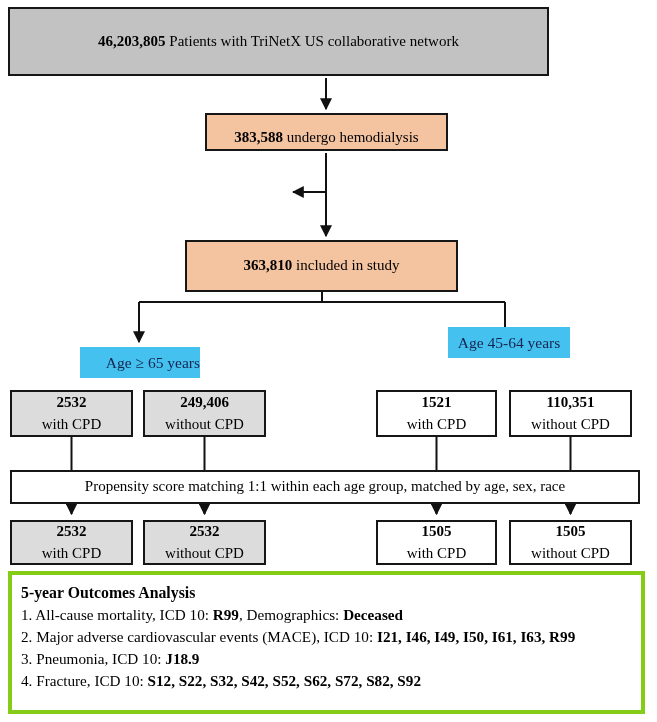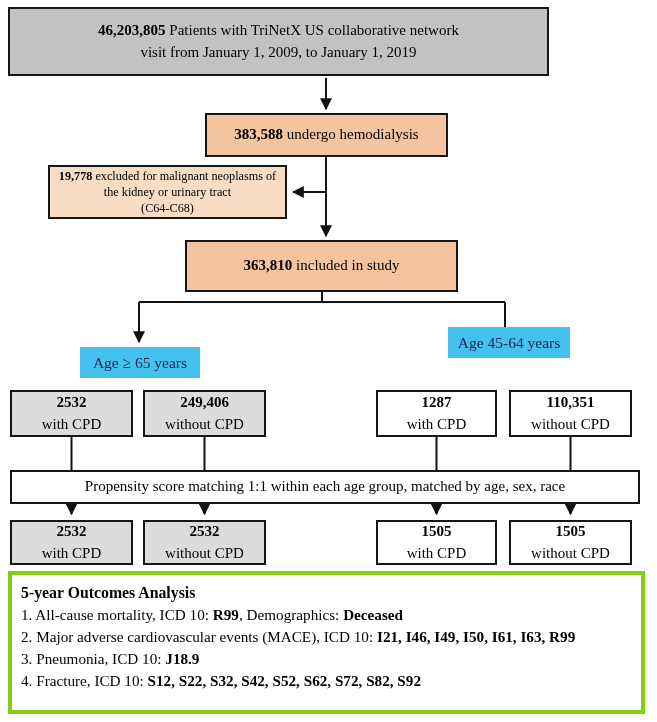--- a/index.html
+++ b/index.html
@@ -84,61 +84,53 @@
     <path d="M570.5,437 V470"></path>
     <path d="M71.5,504 V514" marker-end="url(#ah)"></path>
     <path d="M204.5,504 V514" marker-end="url(#ah)"></path>
     <path d="M436.5,504 V514" marker-end="url(#ah)"></path>
     <path d="M570.5,504 V514" marker-end="url(#ah)"></path>
   </svg>
 
   <div class="box big-gray" style="left:8px; top:7px; width:541px; height:69px;">
     <div>
       <b>46,203,805</b> <span>Patients with TriNetX US collaborative network</span><br>
-      <span>visit from January 1, 2009, to January 1, 2019</span>
     </div>
   </div>
 
-  <div class="box peach" style="left:205px; top:113px; width:243px; height:44px;">
+  <div class="box peach" style="left:205px; top:113px; width:243px; height:38px;justify-content:flex-end;">
     <div>
       <b>383,588</b> <span>undergo hemodialysis</span>
     </div>
   </div>
 
-  <div class="box peach-lt excl" style="left:48px; top:165px; width:239px; height:54px;">
-    <div>
-      <b>19,778</b> <span>excluded for malignant neoplasms of</span><br>
-      <span>the kidney or urinary tract</span><br>
-      <span>(C64-C68)</span>
-    </div>
-  </div>
 
   <div class="box peach" style="left:185px; top:240px; width:273px; height:52px;">
     <div>
       <b>363,810</b> <span>included in study</span>
     </div>
   </div>
 
-  <div class="age-label" style="left:80px; top:347px; width:120px; height:31px;">
+  <div class="age-label" style="left:80px; top:347px; width:120px; height:31px;justify-content:flex-end;">
     <span>Age ≥ 65 years</span>
   </div>
   <div class="age-label" style="left:448px; top:327px; width:122px; height:31px;">
     <span>Age 45-64 years</span>
   </div>
 
   <div class="box gray-sm cbox" style="left:10px; top:390px; width:123px; height:47px;">
     <div class="num">2532</div>
     <div>with CPD</div>
   </div>
   <div class="box gray-sm cbox" style="left:143px; top:390px; width:123px; height:47px;">
     <div class="num">249,406</div>
     <div>without CPD</div>
   </div>
   <div class="box white-bg cbox" style="left:376px; top:390px; width:121px; height:47px;">
-    <div class="num">1287</div>
+    <div class="num">1521</div>
     <div>with CPD</div>
   </div>
   <div class="box white-bg cbox" style="left:509px; top:390px; width:123px; height:47px;">
     <div class="num">110,351</div>
     <div>without CPD</div>
   </div>
 
   <div class="box white-bg" style="left:10px; top:470px; width:630px; height:34px;">
     <span>Propensity score matching 1:1 within each age group, matched by age, sex, race</span>
   </div>

